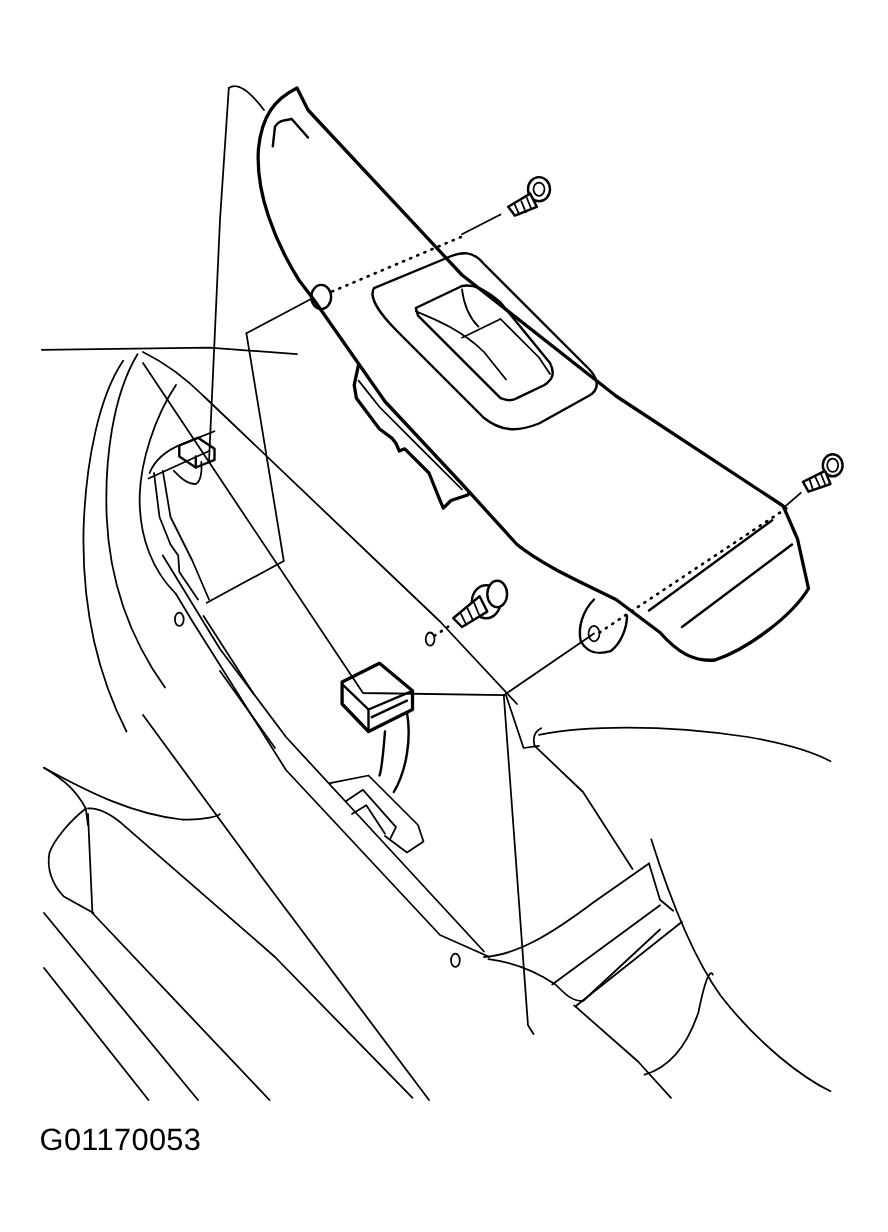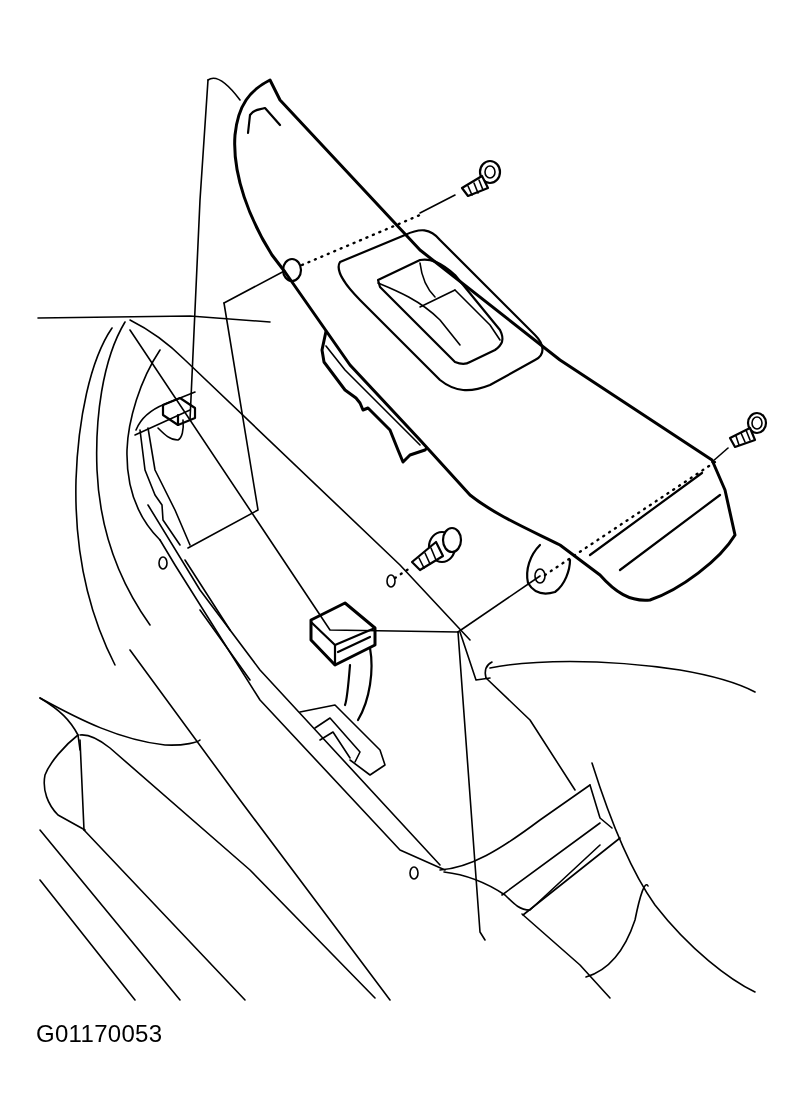--- a/index.html
+++ b/index.html
@@ -8,21 +8,21 @@
   #diagram path, #diagram line, #diagram polyline, #diagram polygon, #diagram ellipse, #diagram circle {
     fill: none; stroke: #000; stroke-linecap: round; stroke-linejoin: round;
   }
   .thin { stroke-width: 1.6; }
   .med { stroke-width: 2.2; }
   .thick { stroke-width: 3; }
   .dot { stroke-width: 2.4; stroke-dasharray: 1 6; }
   .fillw { fill: #fff !important; }
   .caption {
     position: absolute; left: 36px; top: 1020px;
-    font-family: "Liberation Sans", sans-serif; font-size: 24px; color: #000;
+    font-family: "Liberation Sans", sans-serif; font-size: 28px; color: #000;
     letter-spacing: 0.3px;
   }
 </style>
 </head>
 <body>
 
 <svg id="diagram" viewBox="0 0 807 1120" xmlns="http://www.w3.org/2000/svg">
 
   <g>
     <path class="thin" d="M38 318 L190 316 L270 322"></path>

